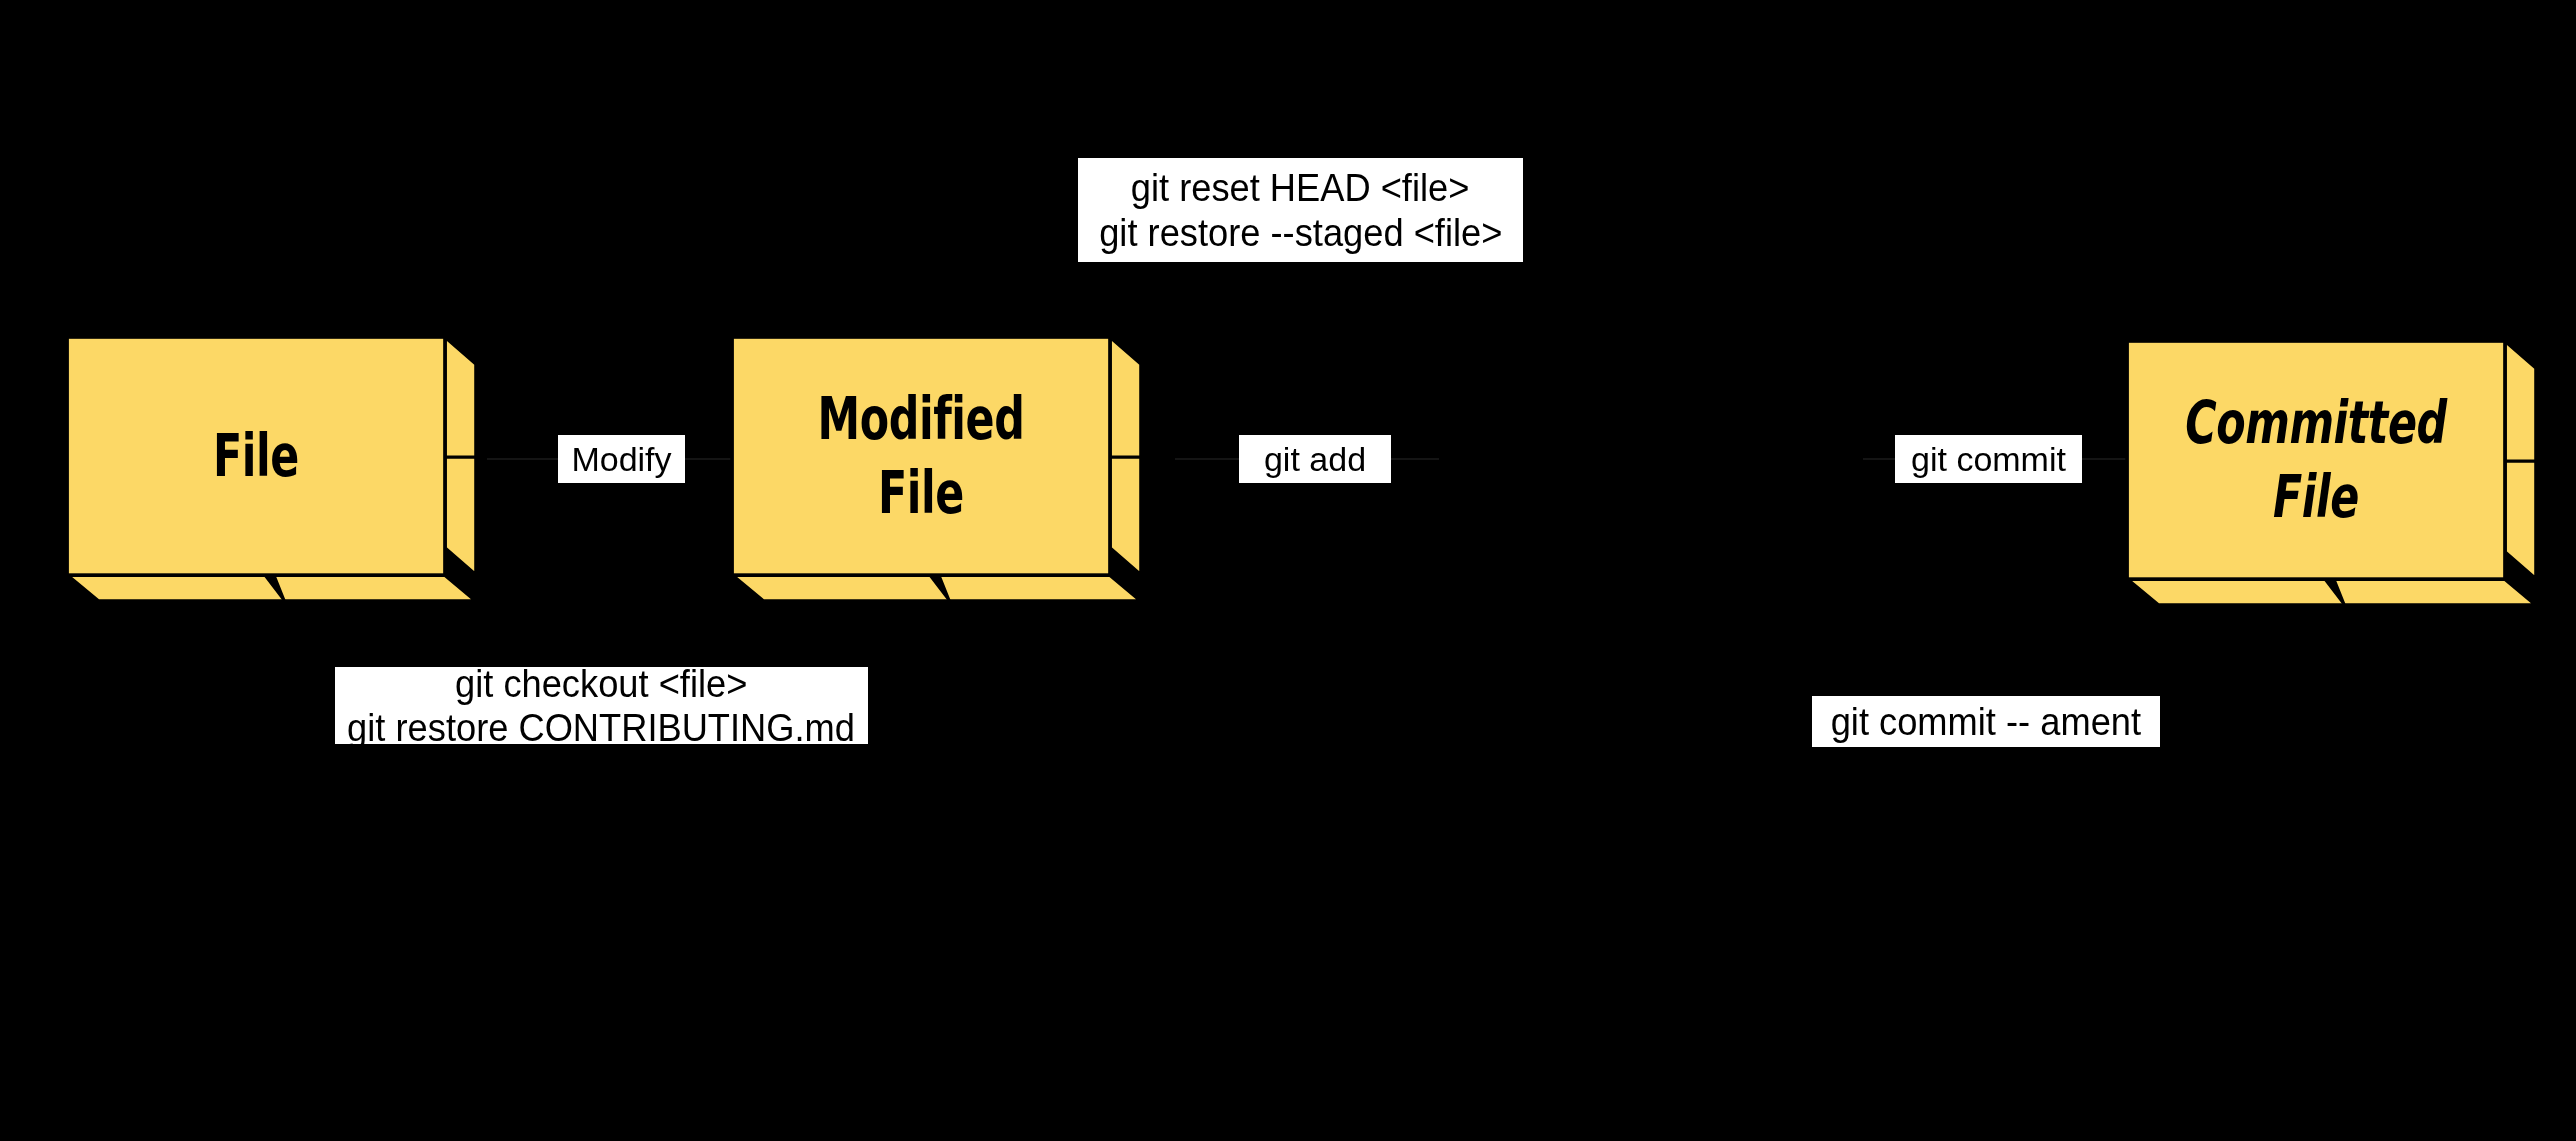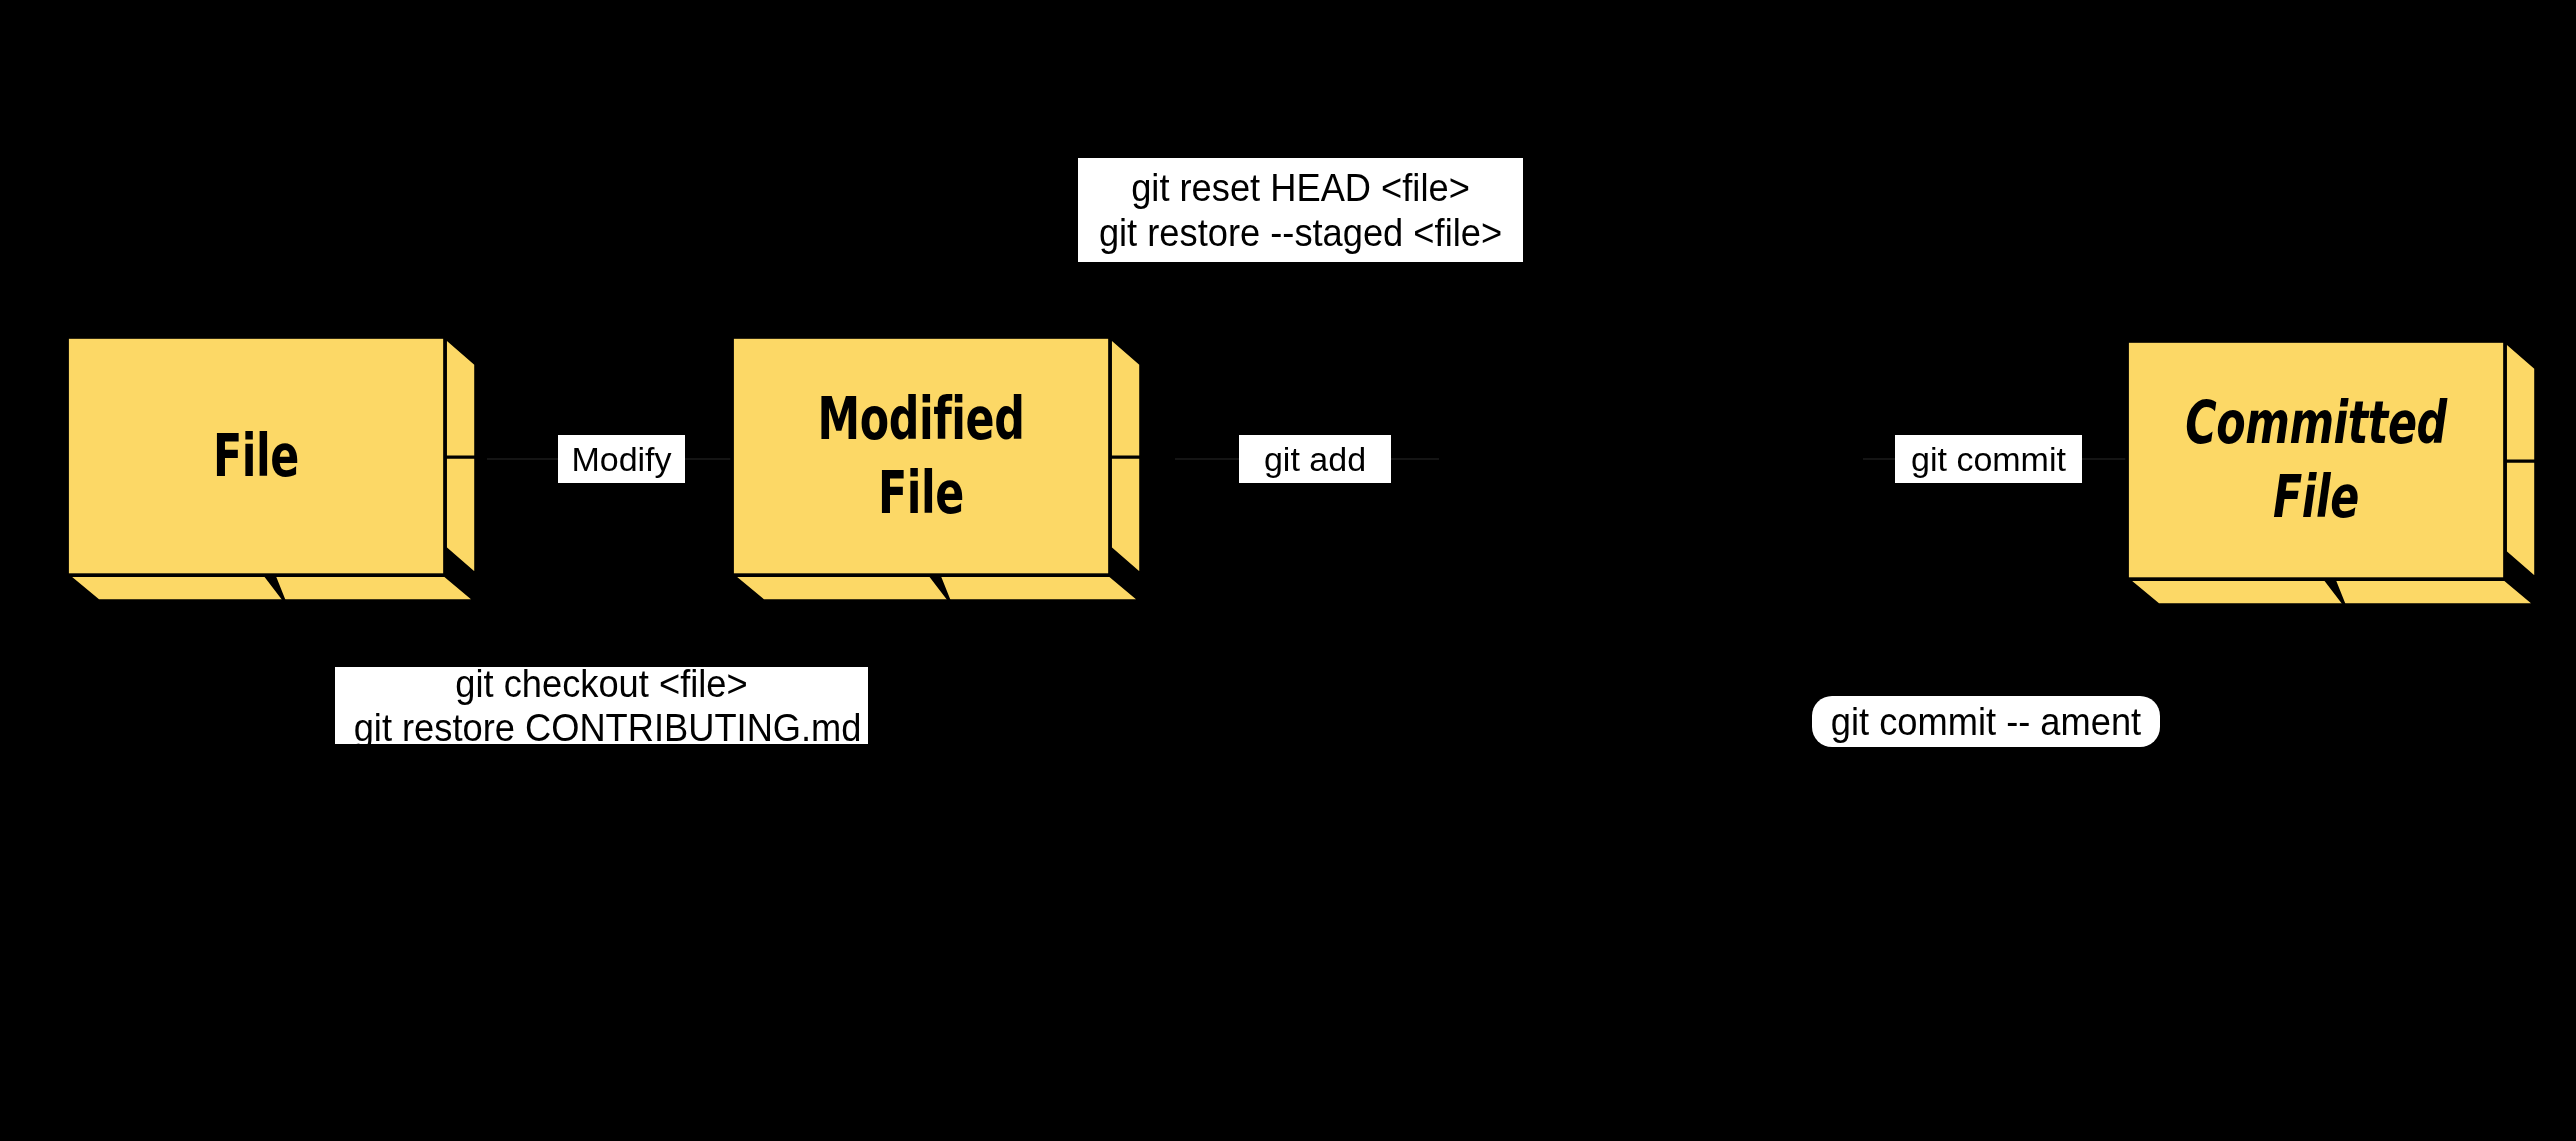--- a/index.html
+++ b/index.html
@@ -53,20 +53,21 @@
     pointer-events: none;
   }
 
   
   .chip {
     position: absolute;
     background: #ffffff;
     color: #000000;
     display: flex;
     flex-direction: column;
+    align-items: center;
     justify-content: center;
     text-align: center;
     white-space: nowrap;
     box-sizing: border-box;
   }
   .chip .line {
     display: block;
     line-height: 1.0;
   }
 
@@ -157,18 +158,18 @@
   <div class="chip chip-cmd" style="left:1078px; top:158px; width:445px; height:104px;">
     <span class="line">git reset HEAD &lt;file&gt;</span>
     <span class="line">git restore --staged &lt;file&gt;</span>
   </div>
 
   <div class="chip chip-cmd" style="left:335px; top:667px; width:533px; height:77px;">
     <span class="line">git checkout &lt;file&gt;</span>
     <span class="line">git restore CONTRIBUTING.md</span>
   </div>
 
-  <div class="chip chip-cmd" style="left:1812px; top:696px; width:348px; height:51px;border-radius:20px;">
+  <div class="chip chip-cmd" style="left:1812px; top:696px; width:348px; height:51px;">
     <span class="line">git commit -- ament</span>
   </div>
 
 </div>
 
 
 </body></html>

